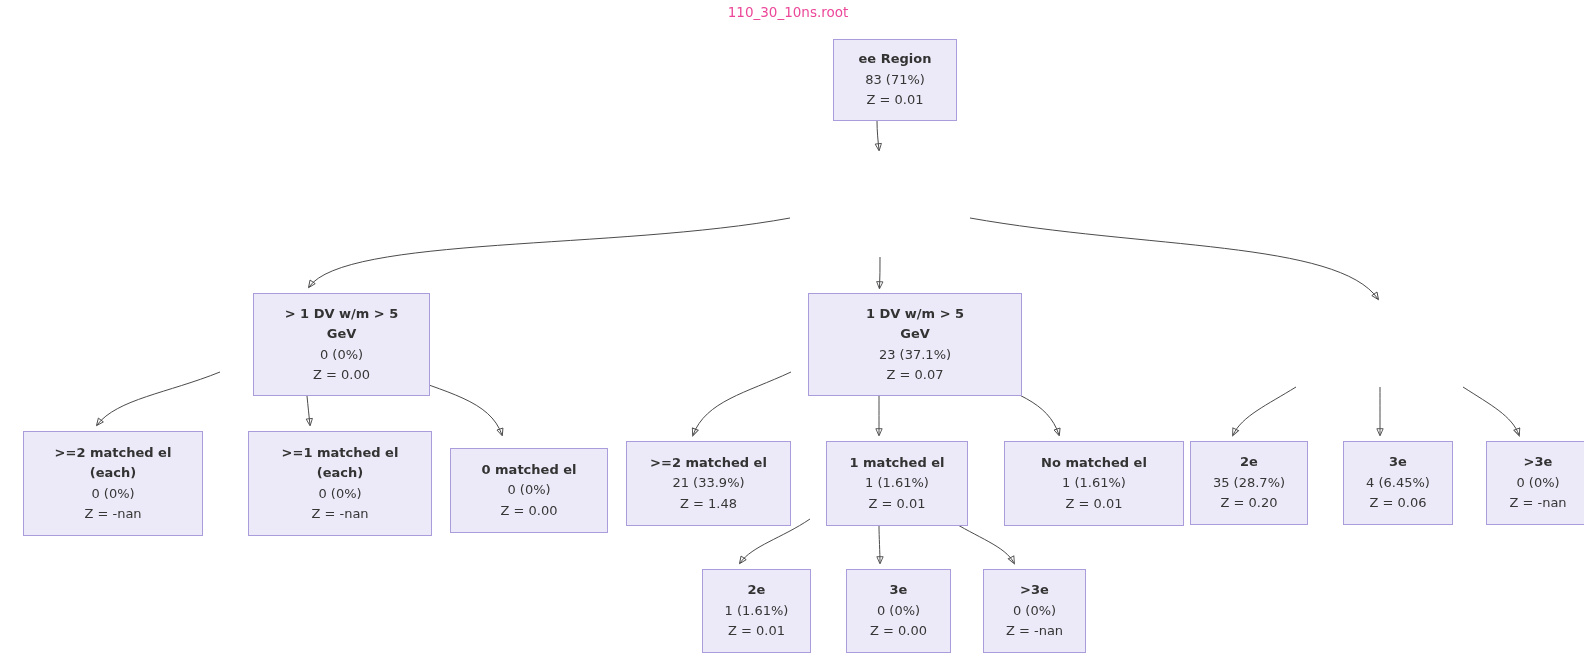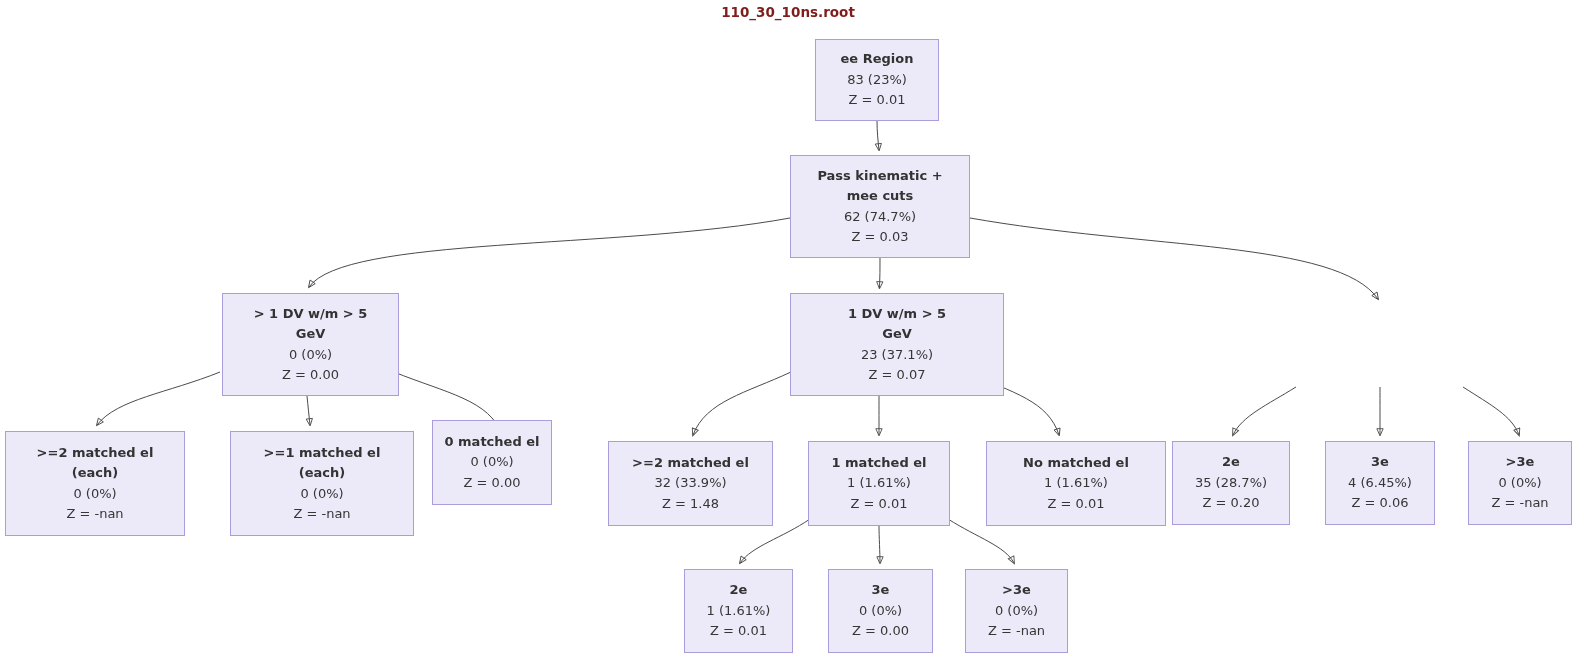--- a/index.html
+++ b/index.html
@@ -11,23 +11,22 @@
     font-family: "DejaVu Sans", "Liberation Sans", sans-serif;
     overflow: hidden;
   }
   #graph-title {
     position: absolute;
     left: 696px;
     top: 4px;
     width: 184px;
     text-align: center;
     font-size: 13.5px;
-    color: #7f1d1d;
+    color: #ec4899;
     white-space: nowrap;
-    font-weight: bold;
   }
   #edges-layer {
     position: absolute;
     left: 0; top: 0;
     width: 1584px;
     height: 662px;
   }
   #edges-layer path { fill: none; stroke: #4b4b4b; stroke-width: 1; }
   .node {
     position: absolute;
@@ -36,20 +35,21 @@
     border: 1.5px solid #ab9ddb;
     display: flex;
     flex-direction: column;
     align-items: center;
     justify-content: center;
     text-align: center;
     font-size: 13px;
     line-height: 20.5px;
     color: #363636;
     padding: 2px 6px;
+    margin-left: 18px;
   }
   .node .t { font-weight: bold; color: #333333; }
 </style>
 </head>
 <body>
 
 <div id="canvas">
 
   <div id="graph-title">110_30_10ns.root</div>
 
@@ -72,32 +72,26 @@
     <path marker-end="url(#arrow)" d="M810,519 C782,538 752,546 740,563"></path>
     <path marker-end="url(#arrow)" d="M879,526 C879,536 880,553 880,563"></path>
     <path marker-end="url(#arrow)" d="M948,519 C978,538 1005,546 1014,563"></path>
     <path marker-end="url(#arrow)" d="M1296,387 C1267,405 1242,416 1233,435"></path>
     <path marker-end="url(#arrow)" d="M1380,387 C1380,400 1380,425 1380,435"></path>
     <path marker-end="url(#arrow)" d="M1463,387 C1491,405 1512,416 1519,435"></path>
   </svg>
 
   <div class="node" style="left:815px;top:39px;width:124px;height:82px">
     <span class="t">ee Region</span>
-    <span>83 (23%)</span>
+    <span>83 (71%)</span>
     <span>Z = 0.01</span>
   </div>
 
-  <div class="node" style="left:790px;top:155px;width:180px;height:103px">
-    <span class="t">Pass kinematic +</span>
-    <span class="t">mee cuts</span>
-    <span>62 (74.7%)</span>
-    <span>Z = 0.03</span>
-  </div>
 
-  <div class="node" style="left:222px;top:293px;width:177px;height:103px">
+  <div class="node" style="left:235px;top:293px;width:177px;height:103px">
     <span class="t">&gt; 1 DV w/m &gt; 5</span>
     <span class="t">GeV</span>
     <span>0 (0%)</span>
     <span>Z = 0.00</span>
   </div>
 
   <div class="node" style="left:790px;top:293px;width:214px;height:103px">
     <span class="t">1 DV w/m &gt; 5</span>
     <span class="t">GeV</span>
     <span>23 (37.1%)</span>
@@ -112,29 +106,29 @@
     <span>Z = -nan</span>
   </div>
 
   <div class="node" style="left:230px;top:431px;width:184px;height:105px">
     <span class="t">&gt;=1 matched el</span>
     <span class="t">(each)</span>
     <span>0 (0%)</span>
     <span>Z = -nan</span>
   </div>
 
-  <div class="node" style="left:432px;top:420px;width:120px;height:85px">
+  <div class="node" style="left:432px;top:448px;width:158px;height:85px">
     <span class="t">0 matched el</span>
     <span>0 (0%)</span>
     <span>Z = 0.00</span>
   </div>
 
   <div class="node" style="left:608px;top:441px;width:165px;height:85px">
     <span class="t">&gt;=2 matched el</span>
-    <span>32 (33.9%)</span>
+    <span>21 (33.9%)</span>
     <span>Z = 1.48</span>
   </div>
 
   <div class="node" style="left:808px;top:441px;width:142px;height:85px">
     <span class="t">1 matched el</span>
     <span>1 (1.61%)</span>
     <span>Z = 0.01</span>
   </div>
 
   <div class="node" style="left:986px;top:441px;width:180px;height:85px">

